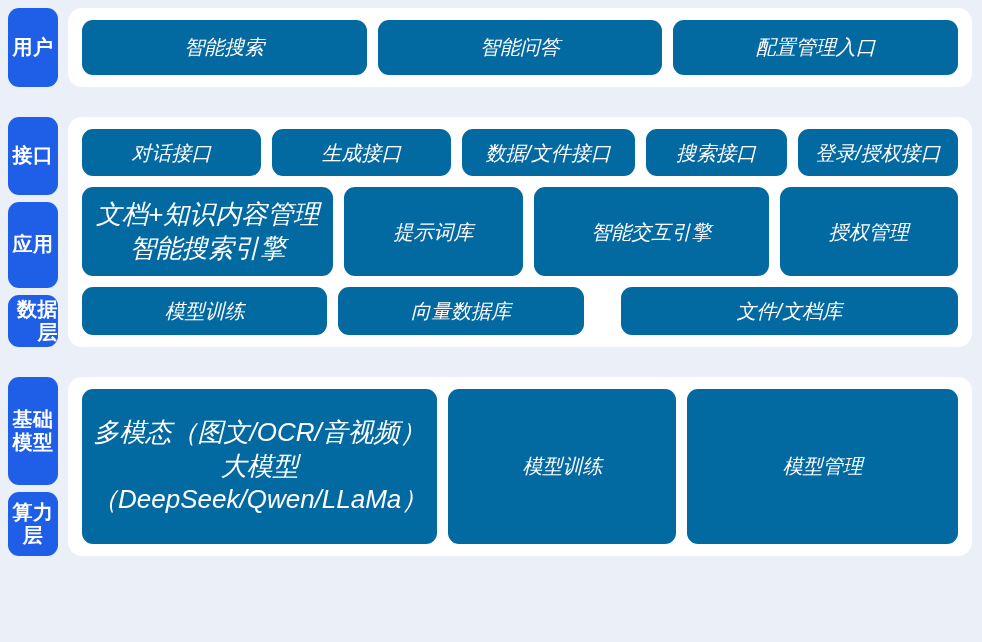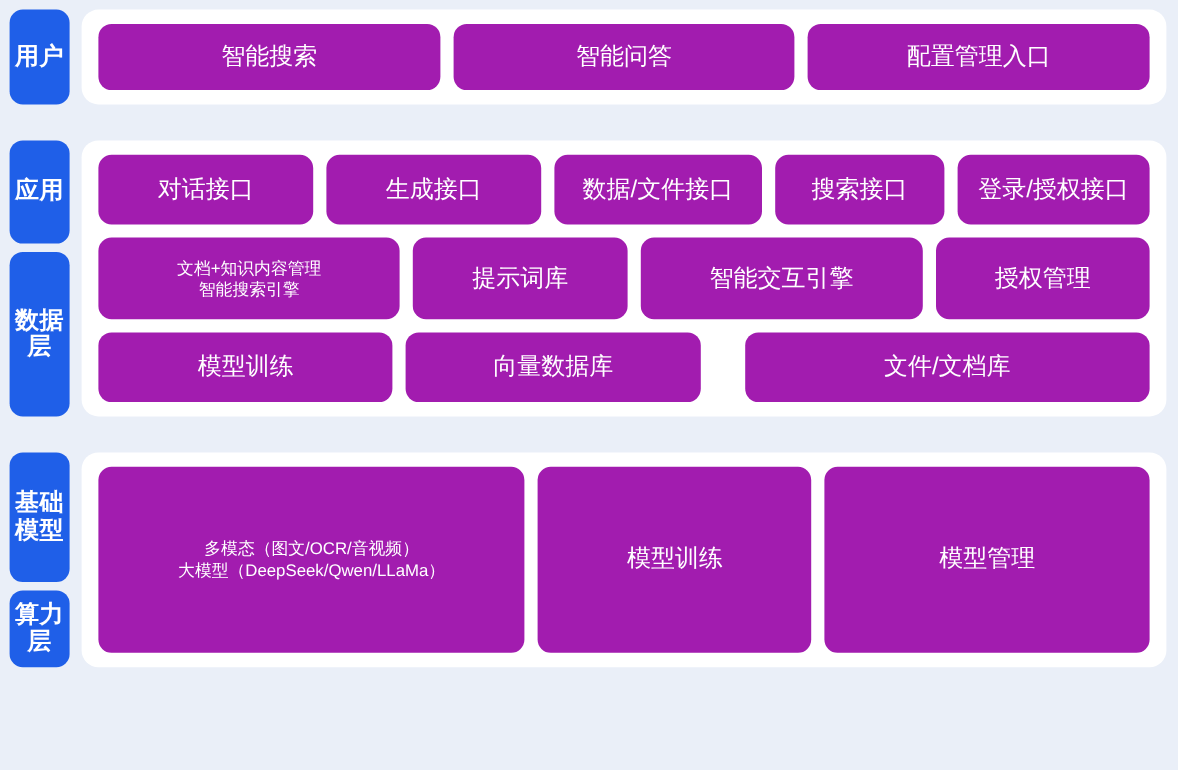--- a/index.html
+++ b/index.html
@@ -77,36 +77,37 @@
 
   .row {
     display: flex;
     gap: 11px;
     flex: 1 1 auto;
     min-height: 0;
   }
 
   
   .node {
-    background: #a21caf;
+    background: #0369a1;
     color: #ffffff;
     border-radius: 11px;
     display: flex;
     align-items: center;
     justify-content: center;
     text-align: center;
     font-size: 20px;
     line-height: 1.3;
     padding: 4px 8px;
     box-sizing: border-box;
     white-space: pre-line;
     flex: 1 1 0;
     min-width: 0;
+    font-style: italic;
   }
-  .node.two-line { font-size: 14px; }
+  .node.two-line { font-size: 26px; }
 
   
   .w1   { flex-grow: 1; }
   .w115 { flex-grow: 1.15; }
   .w12  { flex-grow: 1.2; }
   .w125 { flex-grow: 1.25; }
   .w13  { flex-grow: 1.3; }
   .w135 { flex-grow: 1.35; }
   .w14  { flex-grow: 1.4; margin-left: 26px; }
   .w145 { flex-grow: 1.45; }
@@ -126,22 +127,23 @@
       <div class="row">
         <div class="node w1">智能搜索</div>
         <div class="node w1">智能问答</div>
         <div class="node w1">配置管理入口</div>
       </div>
     </div>
   </div>
 
   <div class="band band-middle">
     <div class="tab-col">
+      <div class="tab" style="flex:0 0 78px;">接口</div>
       <div class="tab" style="flex:0 0 86px;">应用</div>
-      <div class="tab" style="flex:1 1 auto;">数据层</div>
+      <div class="tab" style="flex:1 1 auto;text-align:right;">数据层</div>
     </div>
 
     <div class="panel">
 
       <div class="row">
         <div class="node w13">对话接口</div>
         <div class="node w13">生成接口</div>
         <div class="node w125">数据/文件接口</div>
         <div class="node w1">搜索接口</div>
         <div class="node w115">登录/授权接口</div>

